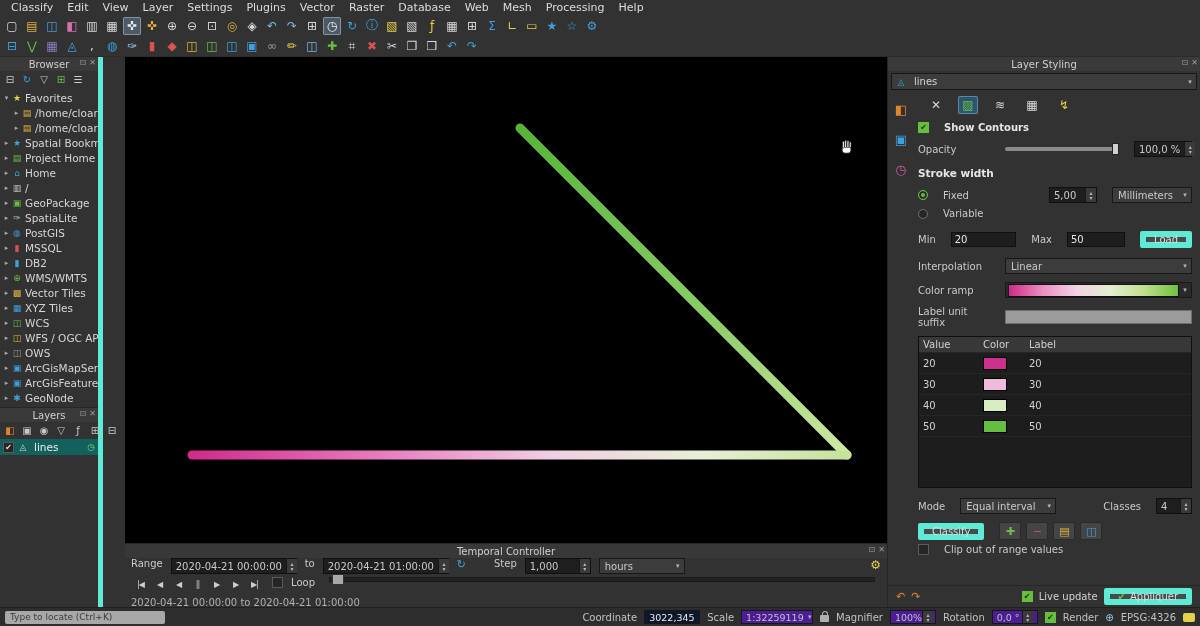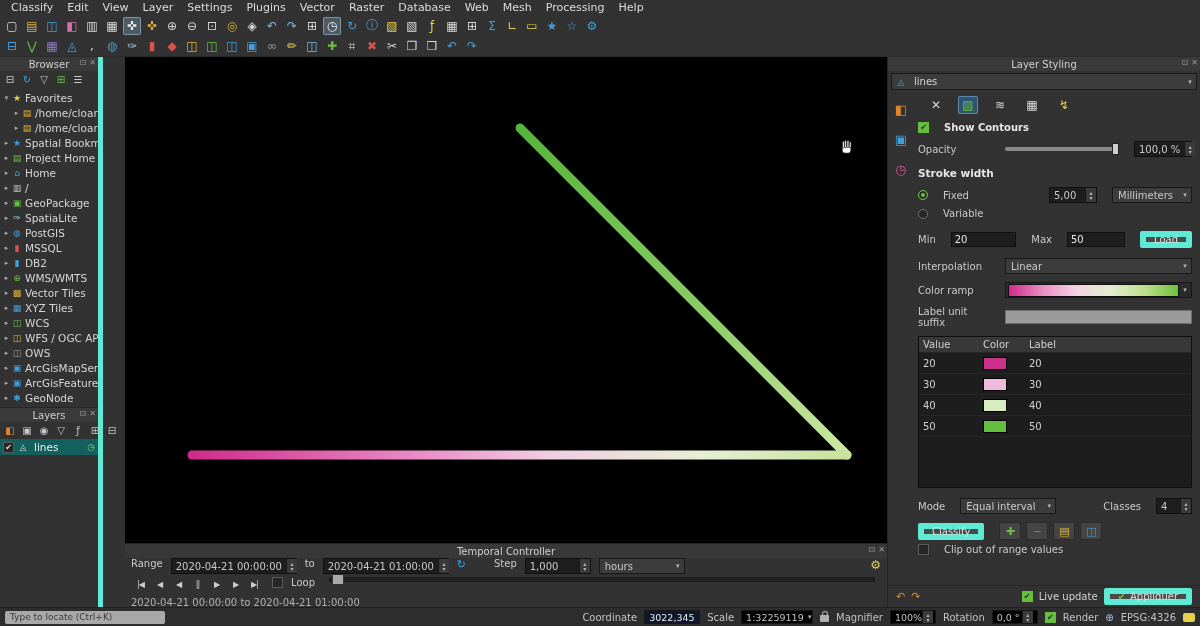--- a/index.html
+++ b/index.html
@@ -91,21 +91,21 @@
   .trowc{display:flex;border-bottom:1px solid #262626;height:21px;align-items:center;flex:0 0 auto}
   .swatch{width:24px;height:13px;border:1px solid #000}
   #sfooter{height:22px;border-top:1px solid #272727;display:flex;align-items:center;gap:6px;padding:0 8px;font-size:10px;flex:0 0 auto}
   .histicon{color:#e0862c;font-size:11px}
   .applychk::before{content:"✔";color:#6abf45;margin-right:4px;font-size:10px}
 
   
   #statusbar{position:absolute;left:0;bottom:0;width:100%;height:19px;background:#2d2d2d;border-top:1px solid #202020;display:flex;align-items:center;gap:7px;padding:0 5px;font-size:10px;color:#c2c2c2}
   #locate{width:160px;height:13px;background:#a8a8a8;border:none;border-radius:2px;font-size:9px;color:#222;padding:0 5px;font-family:inherit}
   #locate::placeholder{color:#3c3c3c}
-  .sb-box{background:#000000;border:1px solid #171717;height:14px;display:flex;align-items:center;padding:0 4px;font-size:9.5px}
+  .sb-box{background:#4c1d95;border:1px solid #171717;height:14px;display:flex;align-items:center;padding:0 4px;font-size:9.5px}
   .coordbox{background:#0f172a;color:#ececec;width:56px;justify-content:flex-start}
   .lock{width:9px;height:7px;background:#b0b0b0;position:relative;border-radius:1px;margin-top:3px}
   .lock::before{content:"";position:absolute;top:-4px;left:1.5px;width:4px;height:4px;border:1.5px solid #b0b0b0;border-bottom:none;border-radius:3px 3px 0 0}
   .bubble{width:12px;height:9px;background:#e6d04a;border-radius:2px;position:relative}
   .bubble::after{content:"";position:absolute;left:2px;bottom:-3px;border:3px solid transparent;border-top-color:#e6d04a}
   .globe{color:#9ec6e8;font-size:10px}
 </style>
 </head>
 <body>
 

